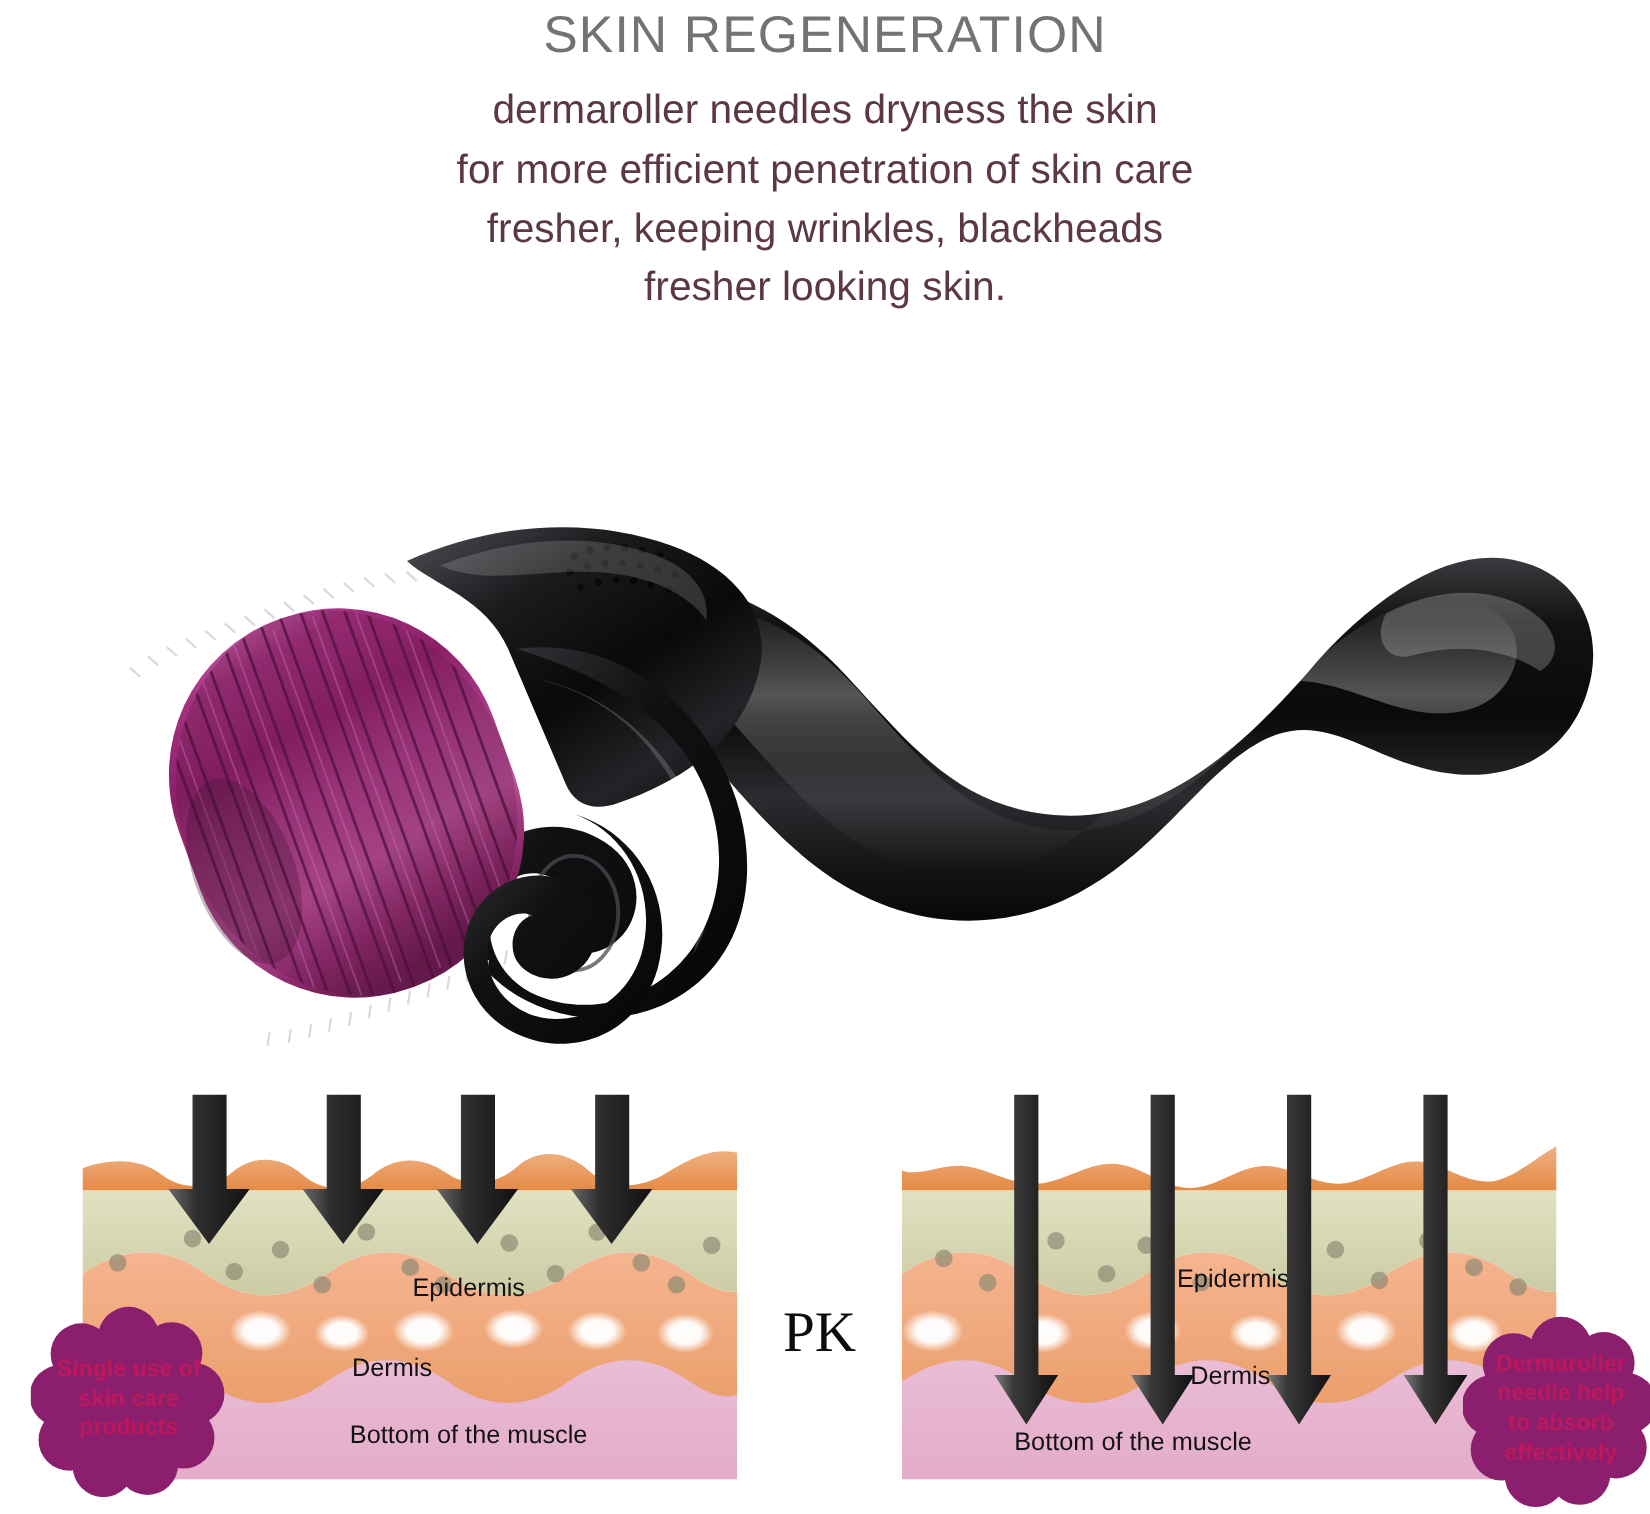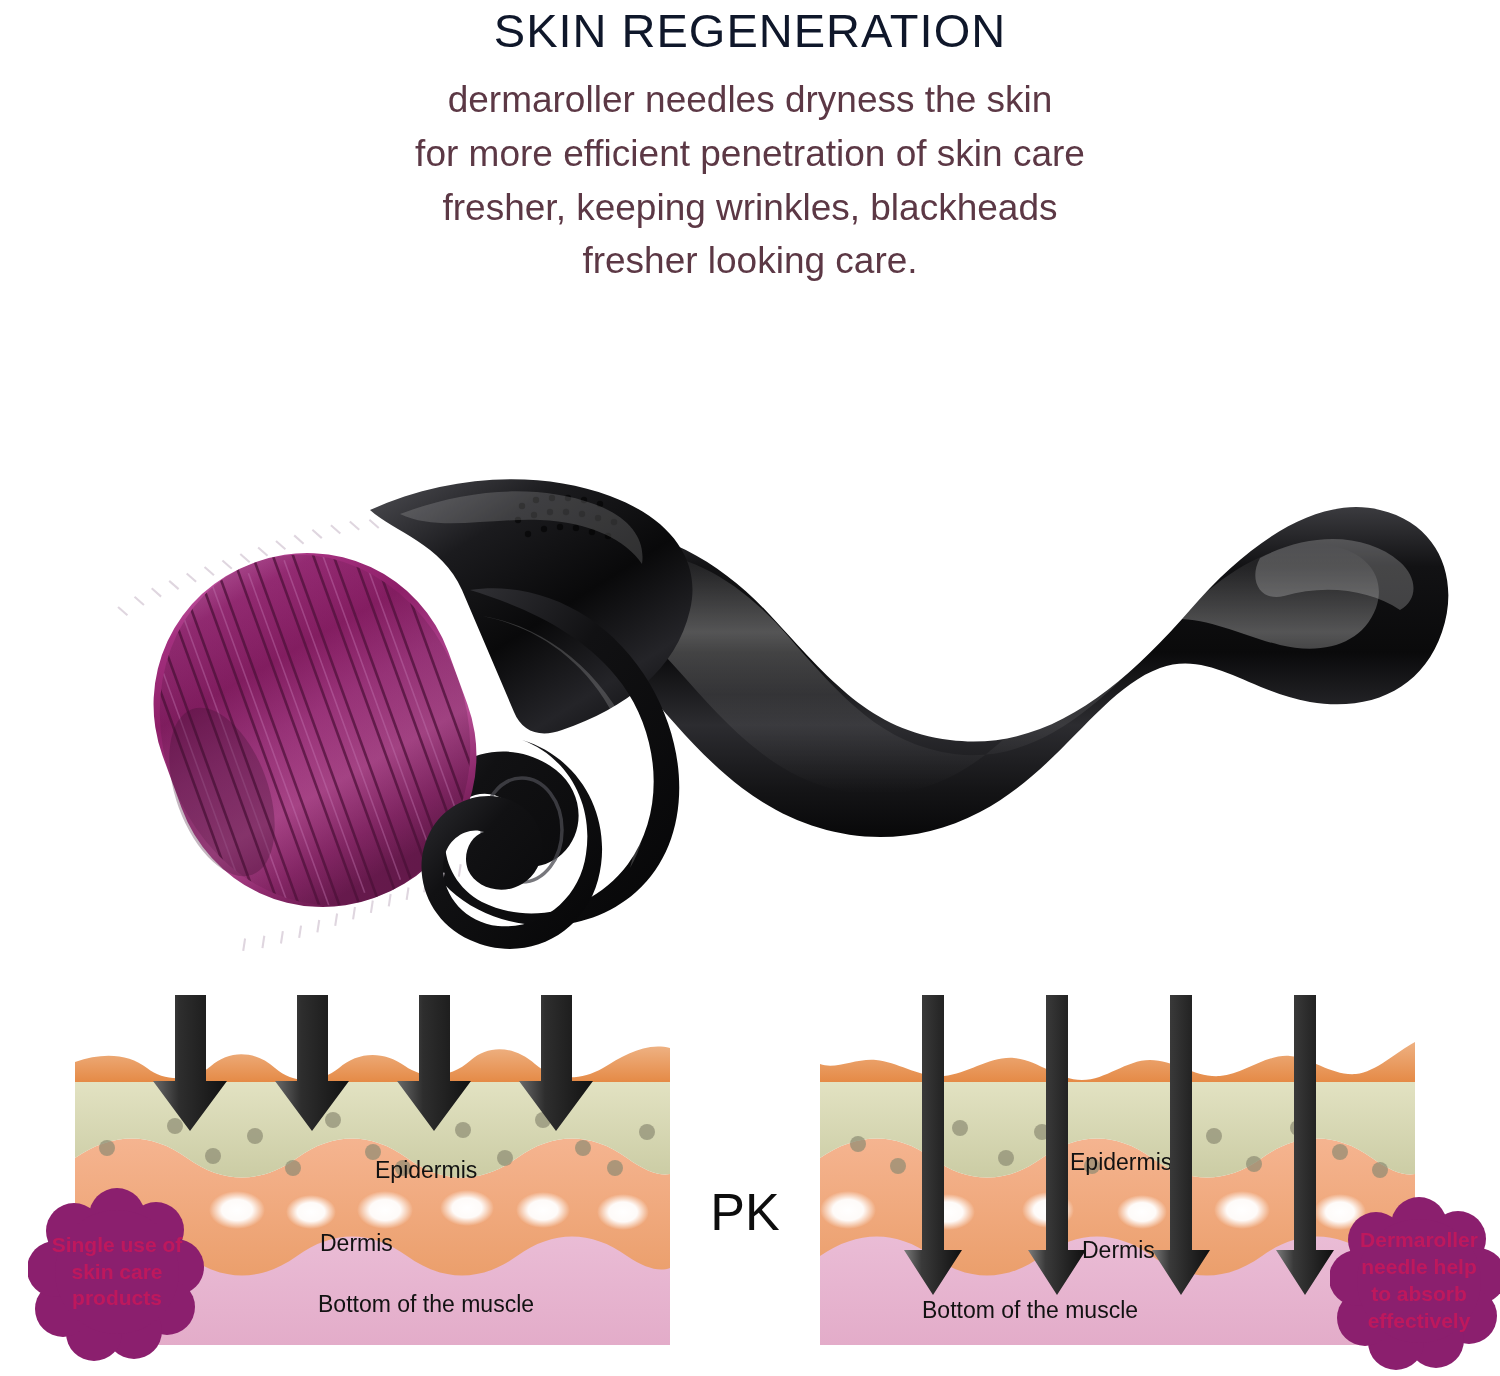--- a/index.html
+++ b/index.html
@@ -22,21 +22,21 @@
   .header-block {
     position: absolute;
     left: 0;
     top: 0;
     width: 1500px;
     text-align: center;
   }
   .title {
     font-size: 47px;
     letter-spacing: 1px;
-    color: #0f172a;
+    color: #737373;
     font-weight: 400;
     margin: 6px 0 0 0;
     line-height: 1.05;
   }
   .subtitle {
     margin: 18px 0 0 0;
     font-size: 37px;
     line-height: 1.45;
     color: #5C3845;
     font-weight: 400;
@@ -99,35 +99,35 @@
   
   .pk {
     position: absolute;
     left: 670px;
     top: 1182px;
     width: 150px;
     text-align: center;
     font-size: 52px;
     font-weight: 400;
     color: #0d0d0d;
-    font-family: Liberation Sans, sans-serif;
+    font-family: Liberation Serif, serif;
   }
 </style>
 </head>
 <body>
 
 <div id="page">
 
   <div class="header-block">
     <h1 class="title">SKIN REGENERATION</h1>
     <p class="subtitle">
       <span>dermaroller needles dryness the skin</span>
       <span>for more efficient penetration of skin care</span>
       <span>fresher, keeping wrinkles, blackheads</span>
-      <span>fresher looking care.</span>
+      <span>fresher looking skin.</span>
     </p>
   </div>
 
   <div class="product">
     <svg width="1400" height="530" viewBox="0 0 1400 530">
       <defs>
         <linearGradient id="handleGrad" x1="0" y1="0" x2="0" y2="1">
           <stop offset="0%" stop-color="#3b3b3f"></stop>
           <stop offset="18%" stop-color="#121214"></stop>
           <stop offset="44%" stop-color="#0a0a0b"></stop>

